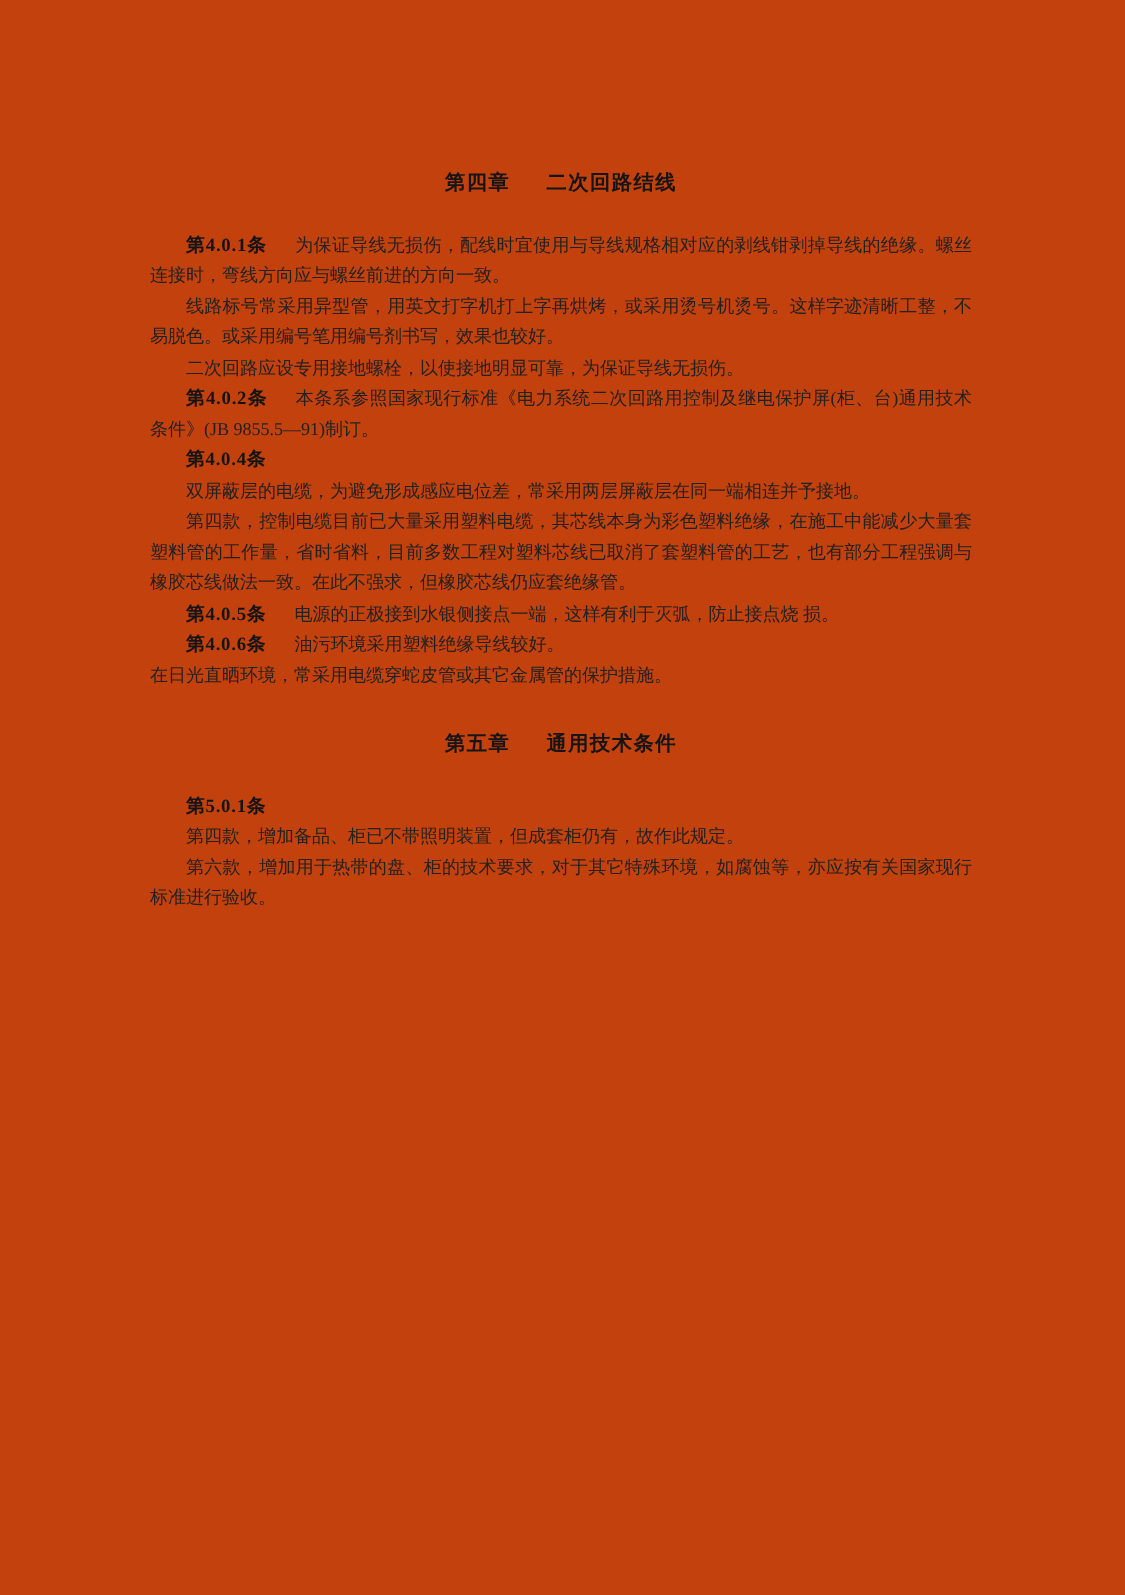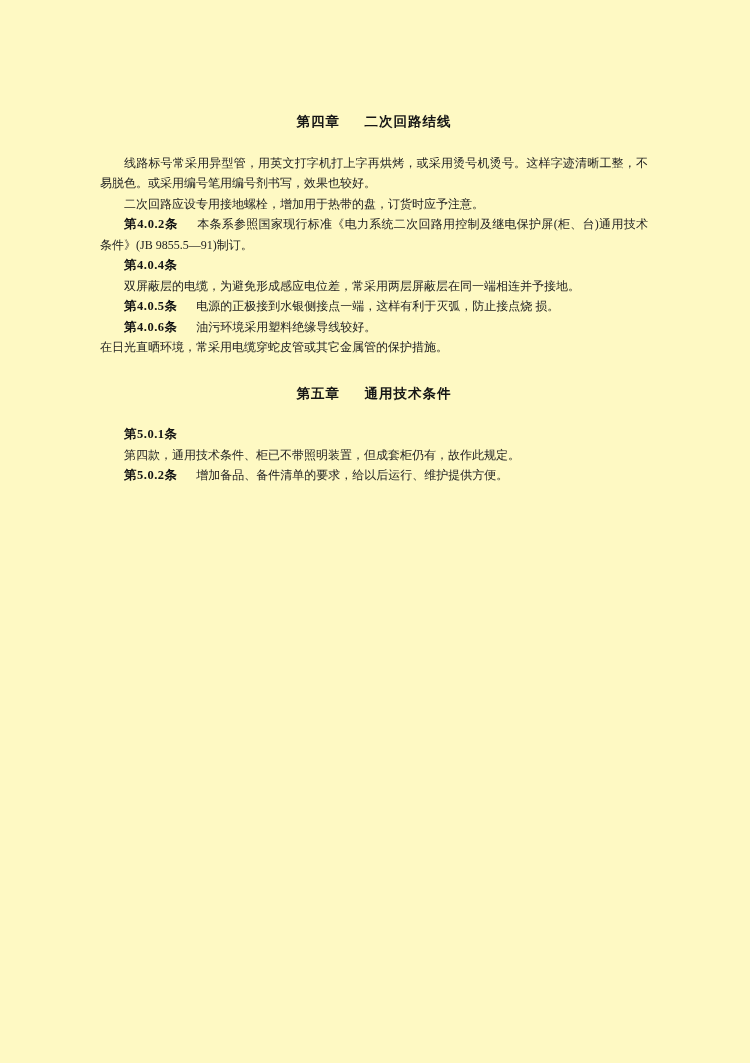--- a/index.html
+++ b/index.html
@@ -4,21 +4,21 @@
 <style>
   html, body {
     margin: 0;
     padding: 0;
     background: #ffffff;
   }
   .page {
     position: relative;
     width: 750px;
     height: 1063px;
-    background: #fef9c3;
+    background: #c2410c;
     overflow: hidden;
     font-family: "Liberation Serif", "DejaVu Serif", serif;
   }
   .content {
     position: absolute;
     left: 100px;
     top: 112px;
     width: 548px;
     font-size: 12px;
     line-height: 20.5px;
@@ -54,29 +54,31 @@
     margin-right: 1.5em;
   }
 </style>
 </head>
 <body>
 
 <div class="page">
   <main class="content" id="doc-content">
       <section class="chapter">
         <h2 class="chapter-heading"><span class="heading-label">第四章</span><span>二次回路结线</span></h2>
+        <p class="para"><b class="article-label">第4.0.1条</b><span>为保证导线无损伤，配线时宜使用与导线规格相对应的剥线钳剥掉导线的绝缘。螺丝连接时，弯线方向应与螺丝前进的方向一致。</span></p>
         <p class="para"><span>线路标号常采用异型管，用英文打字机打上字再烘烤，或采用烫号机烫号。这样字迹清晰工整，不易脱色。或采用编号笔用编号剂书写，效果也较好。</span></p>
-        <p class="para"><span>二次回路应设专用接地螺栓，增加用于热带的盘，订货时应予注意。</span></p>
+        <p class="para"><span>二次回路应设专用接地螺栓，以使接地明显可靠，为保证导线无损伤。</span></p>
         <p class="para"><b class="article-label">第4.0.2条</b><span>本条系参照国家现行标准《电力系统二次回路用控制及继电保护屏(柜、台)通用技术条件》(JB 9855.5—91)制订。</span></p>
         <p class="para"><b class="article-label">第4.0.4条</b></p>
         <p class="para"><span>双屏蔽层的电缆，为避免形成感应电位差，常采用两层屏蔽层在同一端相连并予接地。</span></p>
+        <p class="para"><span>第四款，控制电缆目前已大量采用塑料电缆，其芯线本身为彩色塑料绝缘，在施工中能减少大量套塑料管的工作量，省时省料，目前多数工程对塑料芯线已取消了套塑料管的工艺，也有部分工程强调与橡胶芯线做法一致。在此不强求，但橡胶芯线仍应套绝缘管。</span></p>
         <p class="para"><b class="article-label">第4.0.5条</b><span>电源的正极接到水银侧接点一端，这样有利于灭弧，防止接点烧 损。</span></p>
         <p class="para"><b class="article-label">第4.0.6条</b><span>油污环境采用塑料绝缘导线较好。</span></p>
         <p class="para no-indent"><span>在日光直晒环境，常采用电缆穿蛇皮管或其它金属管的保护措施。</span></p>
       </section>
       <section class="chapter">
         <h2 class="chapter-heading"><span class="heading-label">第五章</span><span>通用技术条件</span></h2>
         <p class="para"><b class="article-label">第5.0.1条</b></p>
-        <p class="para"><span>第四款，通用技术条件、柜已不带照明装置，但成套柜仍有，故作此规定。</span></p>
-        <p class="para"><b class="article-label">第5.0.2条</b><span>增加备品、备件清单的要求，给以后运行、维护提供方便。</span></p>
+        <p class="para"><span>第四款，增加备品、柜已不带照明装置，但成套柜仍有，故作此规定。</span></p>
+        <p class="para"><span>第六款，增加用于热带的盘、柜的技术要求，对于其它特殊环境，如腐蚀等，亦应按有关国家现行标准进行验收。</span></p>
       </section>
     </main>
 </div>
 
 </body></html>

